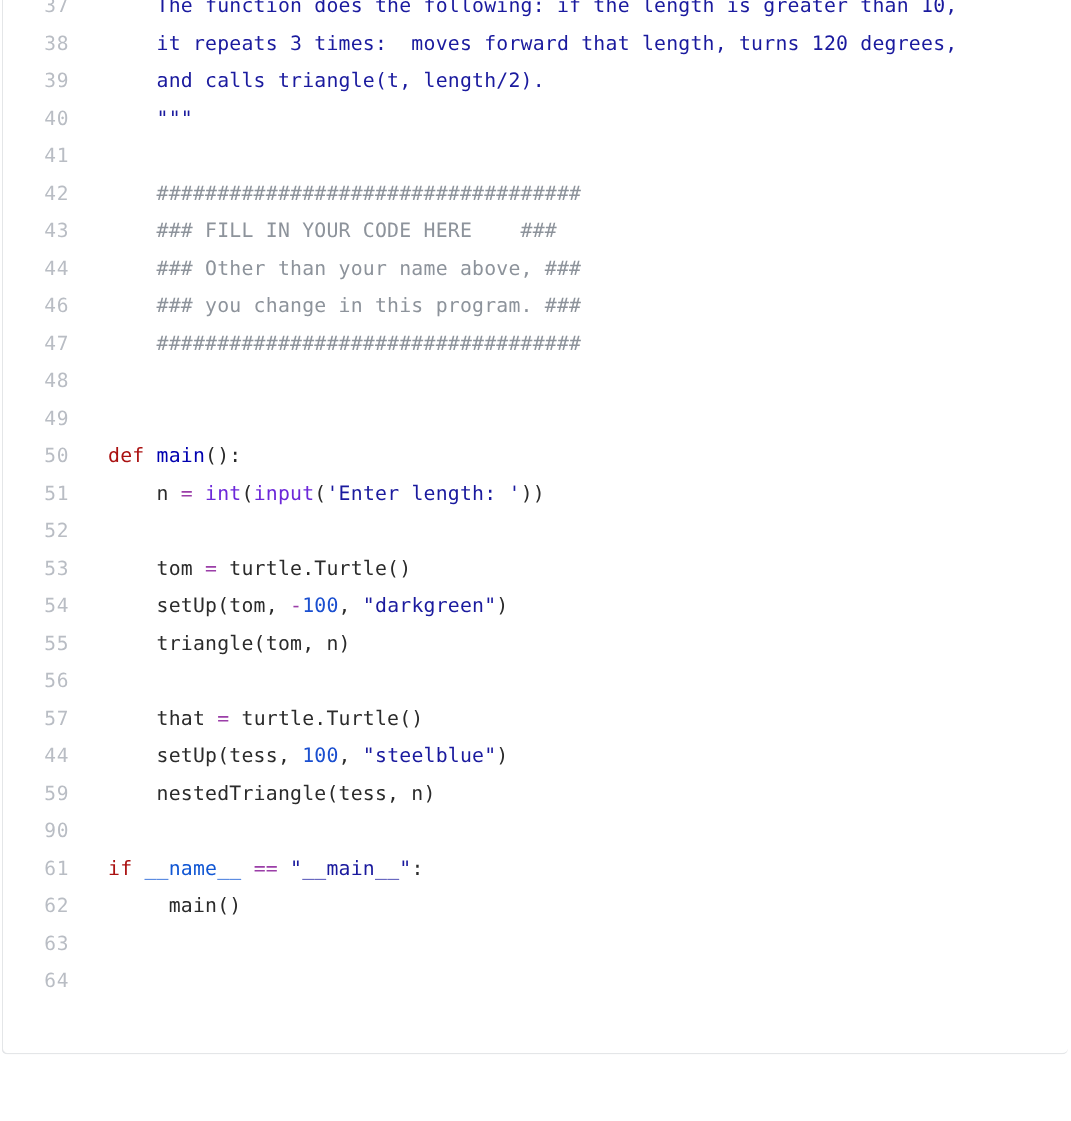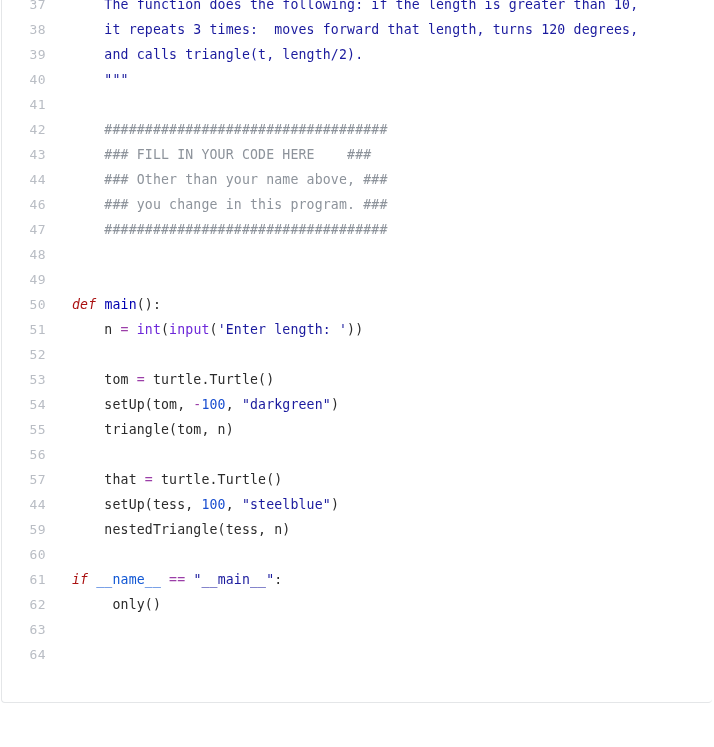--- a/index.html
+++ b/index.html
@@ -63,21 +63,21 @@
     flex: 1;
     font-size: 13.2px;
     font-family: "DejaVu Sans Mono", "Liberation Mono", monospace;
     color: #2b2b2b;
     letter-spacing: 0.15px;
     padding-left: 14px;
     box-sizing: border-box;
   }
 
   
-  .t-kw      { color: #aa1111; font-style: italic; }
+  .t-kw      { color: #aa1111; }
   .t-def     { color: #0000b0; margin-top: 43px; }
   .t-builtin { color: #6d28d9; }
   .t-str     { color: #1a1a9e; text-align: center; }
   .t-num     { color: #1a4fd0; margin-top: 32px; }
   .t-op      { color: #9b3ea8; }
   .t-cmt     { color: #8d939b; }
   .t-doc     { color: #1a1a9e; }
   .t-plain   { color: #2b2b2b; }
   .t-name    { color: #1157d4; margin-top: 32px; }
   .t-punc    { color: #2b2b2b; }
@@ -103,20 +103,20 @@
         <div class="code-line"><div class="ln">50</div><div class="lc"><span class="t-kw">def</span><span class="t-plain"> </span><span class="t-def">main</span><span class="t-punc">():</span></div></div>
         <div class="code-line"><div class="ln">51</div><div class="lc"><span class="t-plain">    n </span><span class="t-op">=</span><span class="t-plain"> </span><span class="t-builtin">int</span><span class="t-punc">(</span><span class="t-builtin">input</span><span class="t-punc">(</span><span class="t-str">'Enter length: '</span><span class="t-punc">))</span></div></div>
         <div class="code-line"><div class="ln">52</div><div class="lc">&nbsp;</div></div>
         <div class="code-line"><div class="ln">53</div><div class="lc"><span class="t-plain">    tom </span><span class="t-op">=</span><span class="t-plain"> turtle.Turtle()</span></div></div>
         <div class="code-line"><div class="ln">54</div><div class="lc"><span class="t-plain">    setUp(tom, </span><span class="t-op">-</span><span class="t-num">100</span><span class="t-plain">, </span><span class="t-str">"darkgreen"</span><span class="t-punc">)</span></div></div>
         <div class="code-line"><div class="ln">55</div><div class="lc"><span class="t-plain">    triangle(tom, n)</span></div></div>
         <div class="code-line"><div class="ln">56</div><div class="lc">&nbsp;</div></div>
         <div class="code-line"><div class="ln">57</div><div class="lc"><span class="t-plain">    that </span><span class="t-op">=</span><span class="t-plain"> turtle.Turtle()</span></div></div>
         <div class="code-line"><div class="ln">44</div><div class="lc"><span class="t-plain">    setUp(tess, </span><span class="t-num">100</span><span class="t-plain">, </span><span class="t-str">"steelblue"</span><span class="t-punc">)</span></div></div>
         <div class="code-line"><div class="ln">59</div><div class="lc"><span class="t-plain">    nestedTriangle(tess, n)</span></div></div>
-        <div class="code-line"><div class="ln">60</div><div class="lc">&nbsp;</div></div>
+        <div class="code-line"><div class="ln">90</div><div class="lc">&nbsp;</div></div>
         <div class="code-line"><div class="ln">61</div><div class="lc"><span class="t-kw">if</span><span class="t-plain"> </span><span class="t-name">__name__</span><span class="t-plain"> </span><span class="t-op">==</span><span class="t-plain"> </span><span class="t-str">"__main__"</span><span class="t-punc">:</span></div></div>
-        <div class="code-line"><div class="ln">62</div><div class="lc"><span class="t-plain">     only()</span></div></div>
+        <div class="code-line"><div class="ln">62</div><div class="lc"><span class="t-plain">     main()</span></div></div>
         <div class="code-line"><div class="ln">63</div><div class="lc">&nbsp;</div></div>
         <div class="code-line"><div class="ln">64</div><div class="lc">&nbsp;</div></div>
       </div>
   </div>
 </div>
 
 </body></html>

